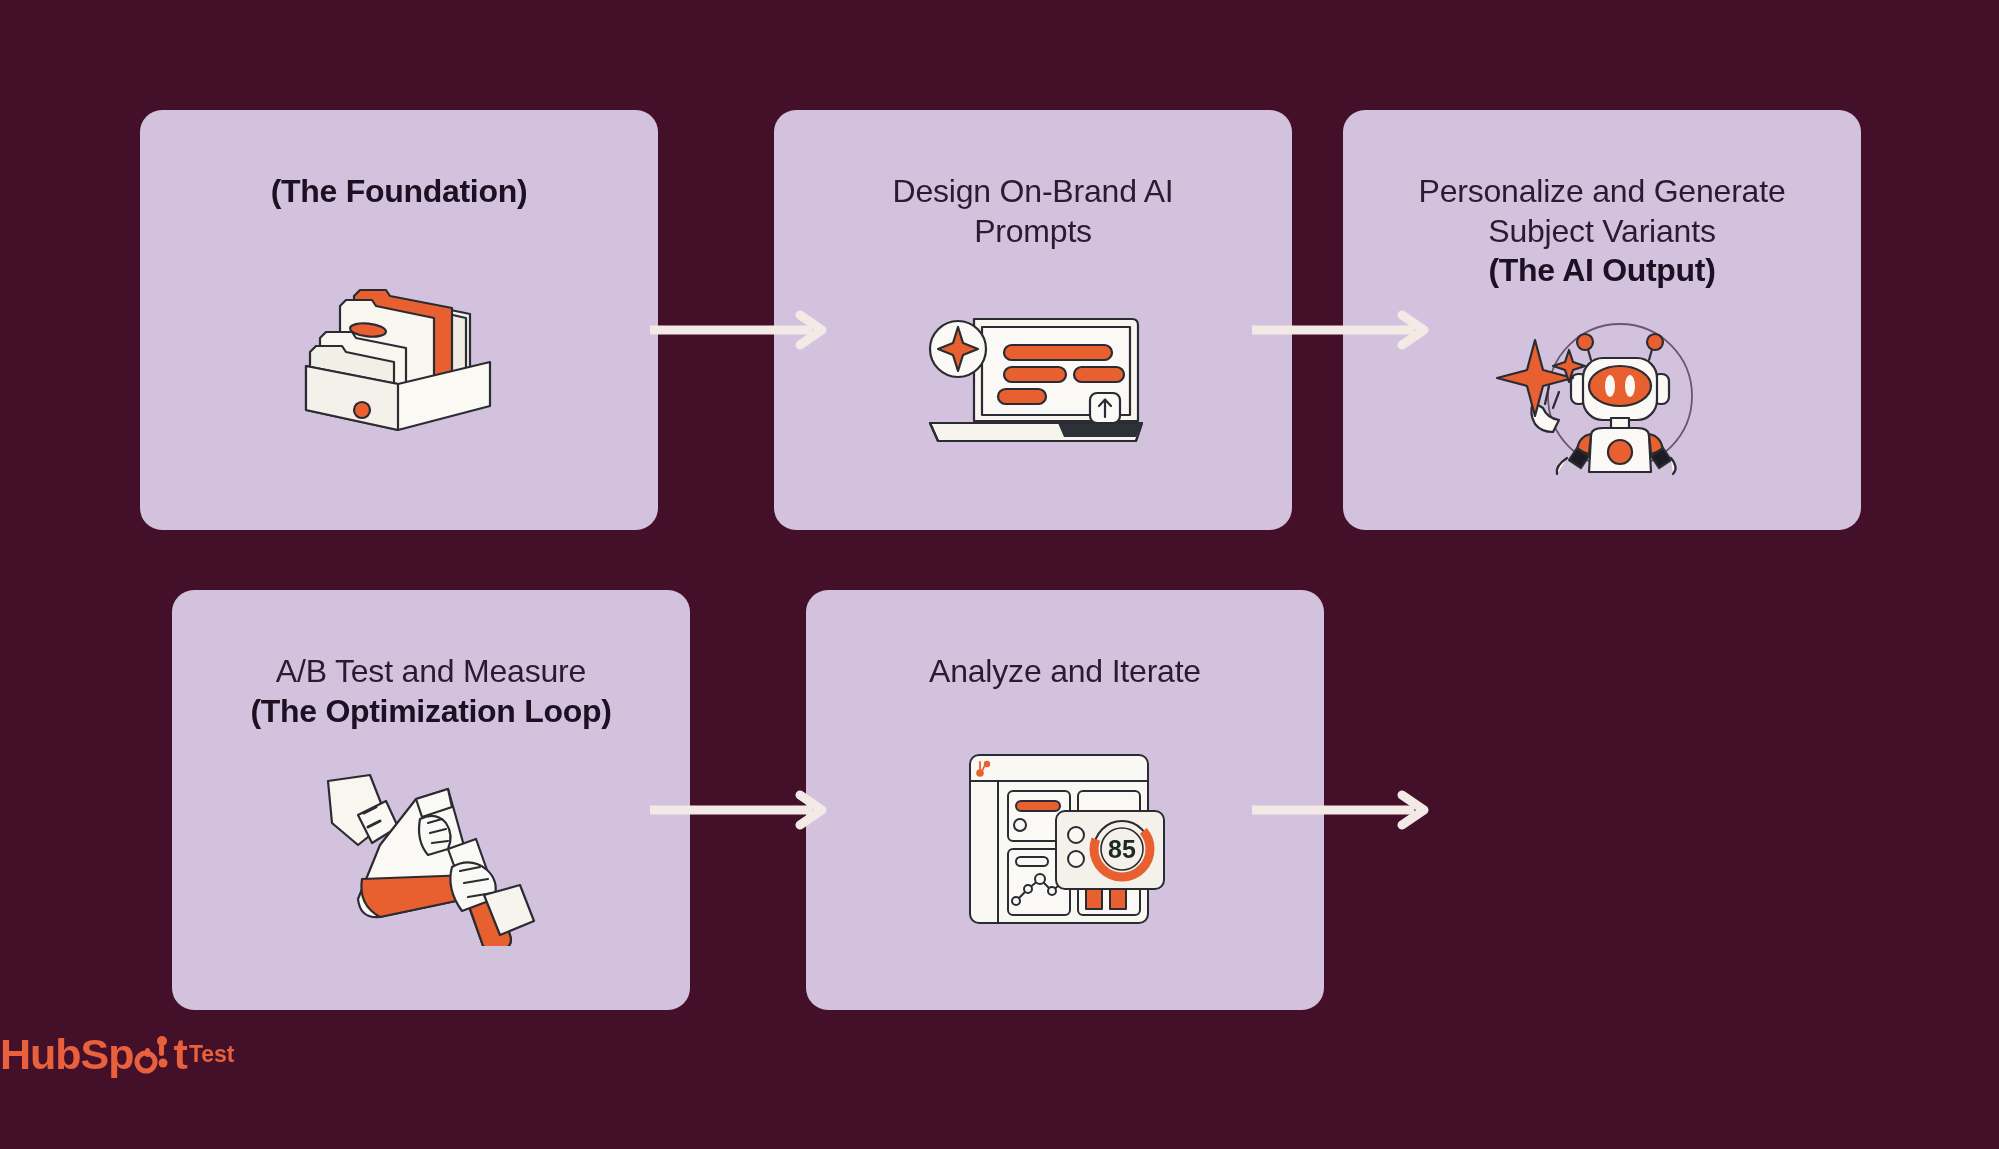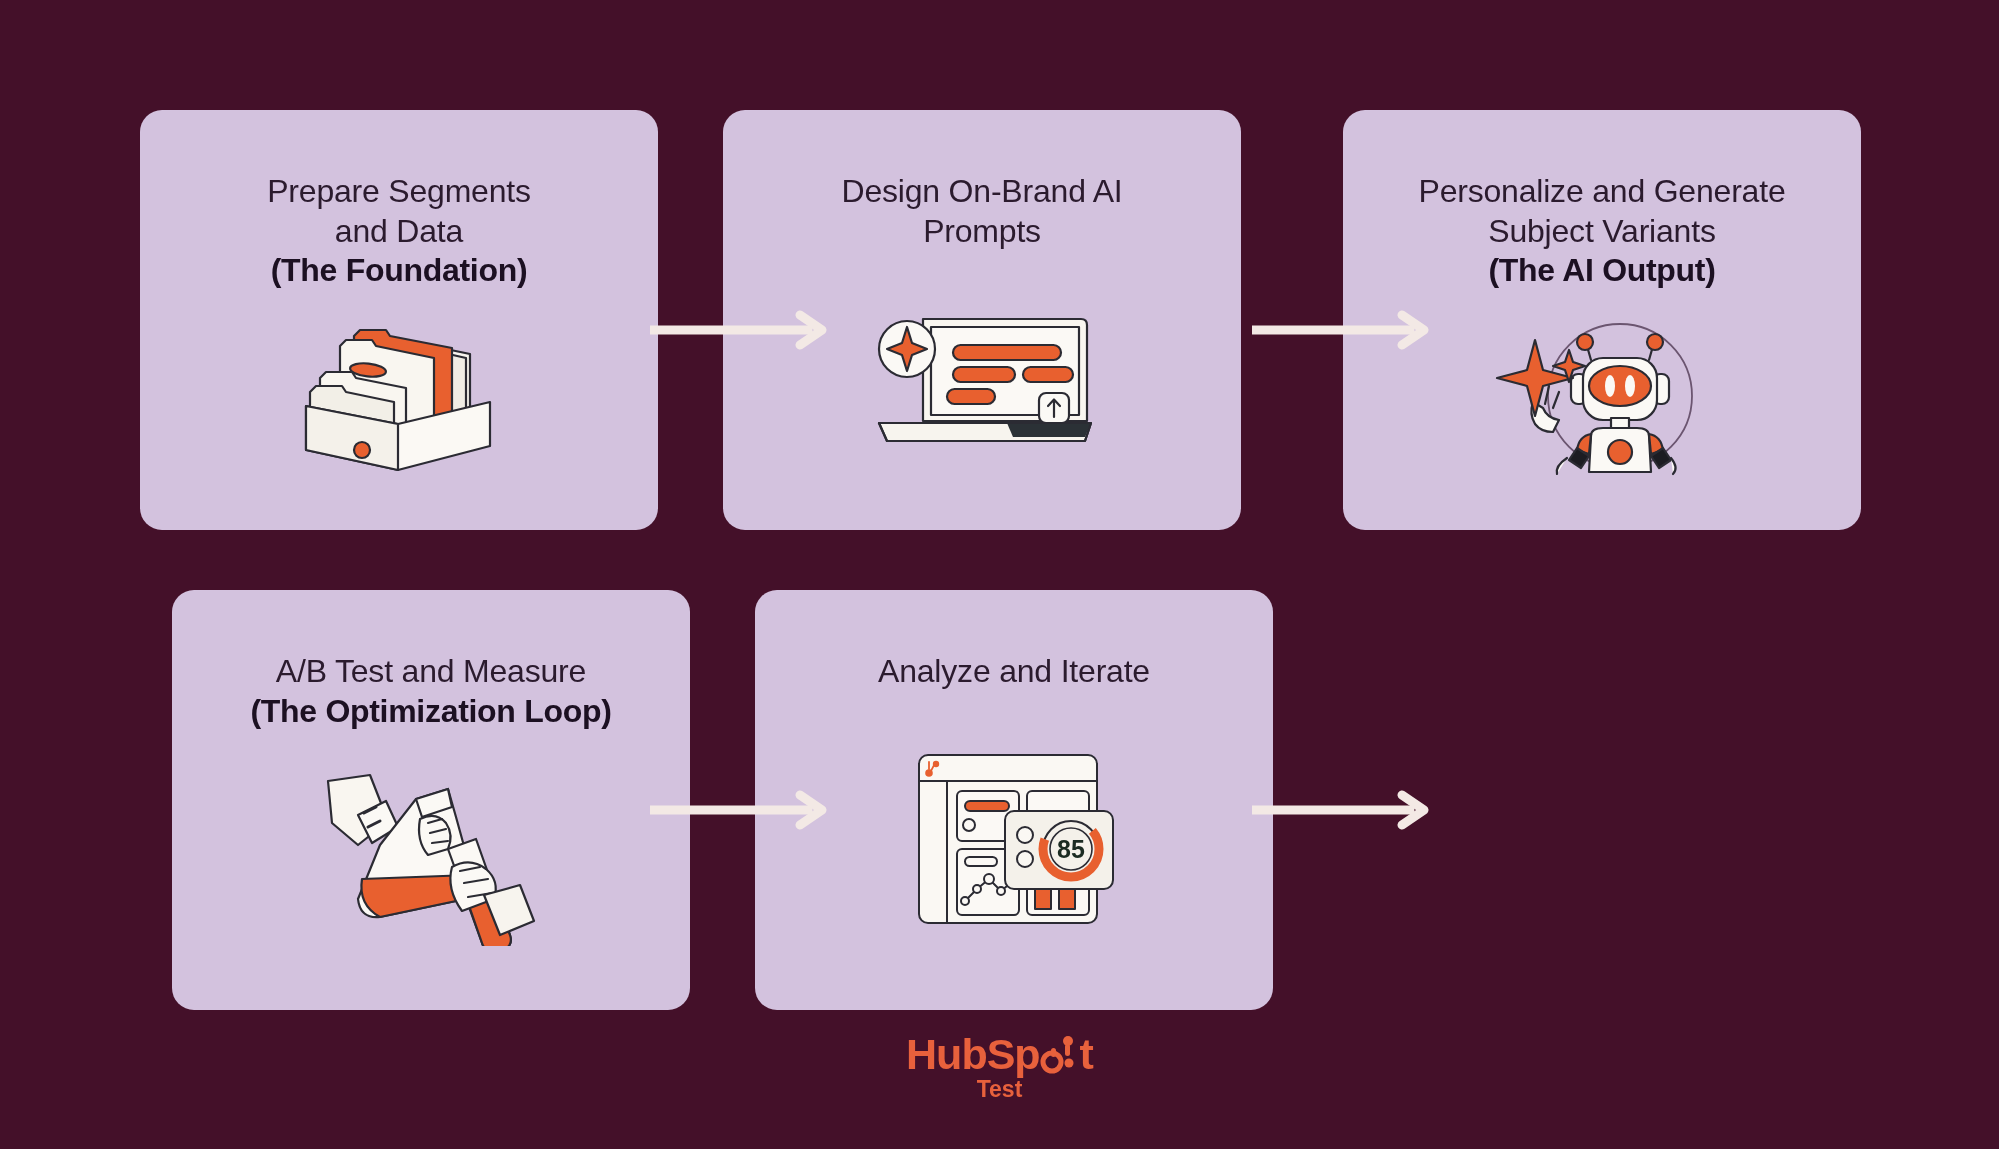--- a/index.html
+++ b/index.html
@@ -29,21 +29,21 @@
     display: flex;
     flex-direction: column;
     align-items: center;
     overflow: hidden;
   }
 
   .card.r1 { top: 110px; height: 420px; }
   .card.r2 { top: 590px; height: 420px; margin-left: 32px; }
 
   .card.c1 { left: 140px;  width: 518px; }
-  .card.c2 { left: 723px;  width: 518px; }
+  .card.c2 { left: 774px;  width: 518px; }
   .card.c3 { left: 1343px; width: 518px; }
 
   .card-title {
     width: 100%;
     padding: 0 26px;
     text-align: center;
     margin-top: 62px;
     line-height: 1.24;
   }
 
@@ -85,21 +85,21 @@
   .arrow.a3 { left: 650px;  top: 789px; }
   .arrow.a4 { left: 1252px; top: 789px; }
 
   
   .footer-logo {
     position: absolute;
     left: 0;
     right: 0;
     top: 1032px;
     display: flex;
-    flex-direction: column;
+    flex-direction: row;
     align-items: center;
     gap: 2px;
   }
   .logo-word {
     display: flex;
     align-items: center;
     font-size: 43px;
     font-weight: 700;
     color: #e8613c;
     letter-spacing: -1px;
@@ -114,21 +114,20 @@
   }
   .sprocket { margin: 0 -2px; }
 </style>
 </head>
 <body>
 
 <div class="board">
 
   <div class="card r1 c1">
     <div class="card-title">
-      <span class="title-light">Prepare Segments<br>and Data</span>
       <span class="title-bold">(The Foundation)</span>
     </div>
     <div class="card-art">
       <svg width="210" height="170" viewBox="0 0 210 170">
         <g stroke="#2b2b33" stroke-width="2.2" stroke-linejoin="round" stroke-linecap="round">
 
           <path d="M118 28 L176 40 L176 112 L118 100 Z" fill="#f7f4ee"></path>
           <path d="M128 34 L172 44 L172 108 L128 98 Z" fill="#efece4"></path>
 
           <path d="M60 22 L66 16 L92 16 L96 22 L158 34 L158 108 L60 92 Z" fill="#e8602f"></path>

